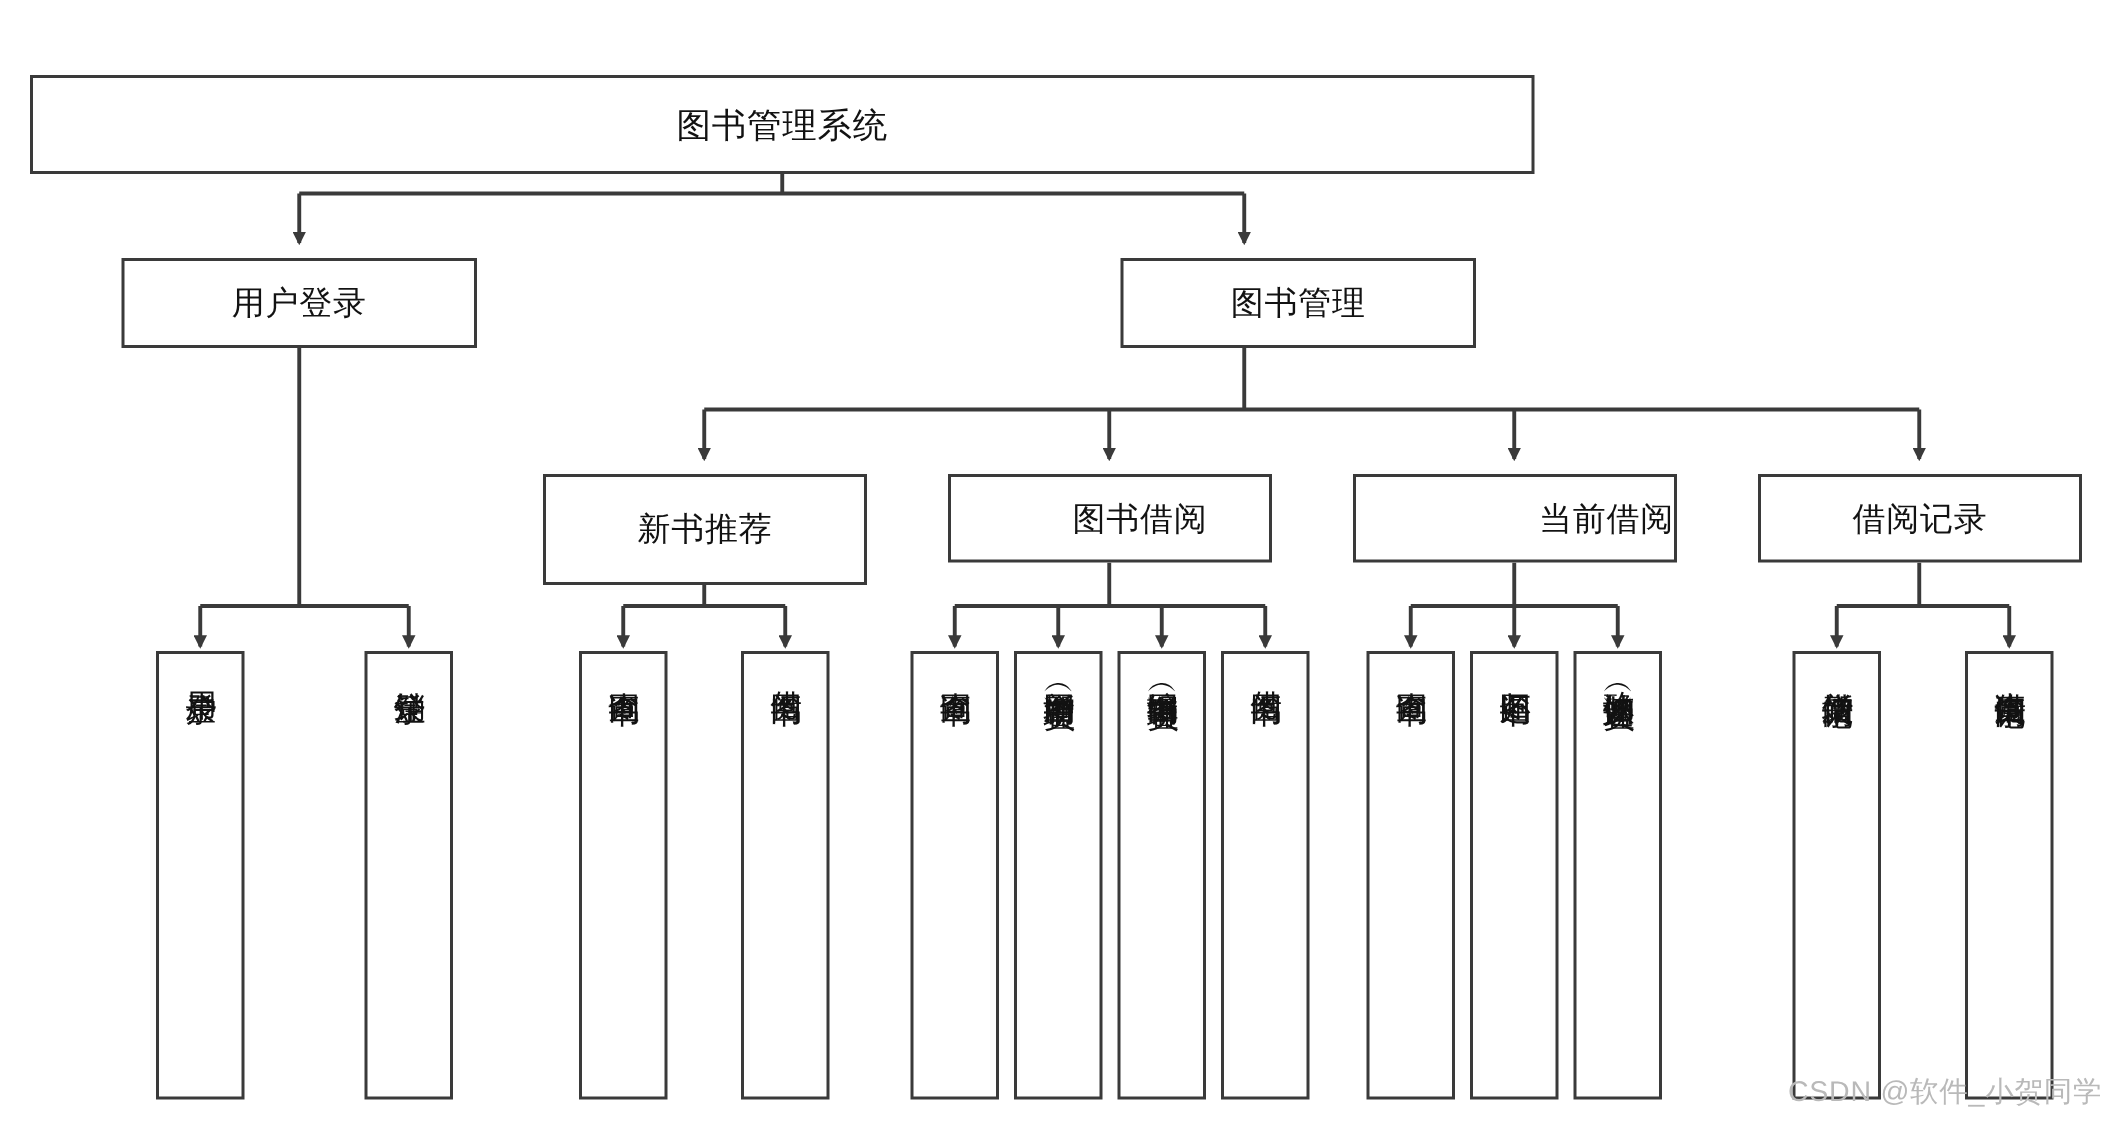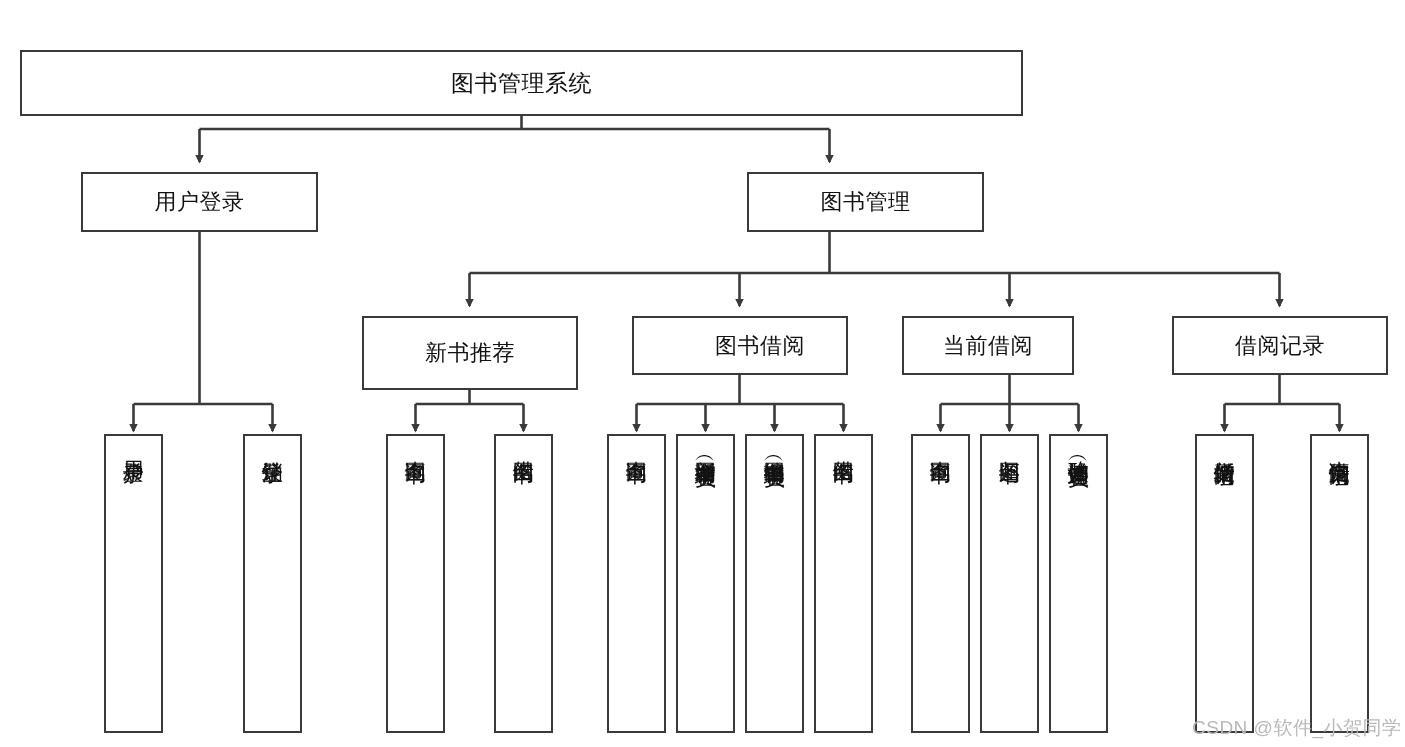--- a/index.html
+++ b/index.html
@@ -133,21 +133,21 @@
   <div class="node" style="left:711px; top:172px; width:237px; height:60px;margin-left:36px;">
     <span class="label">图书管理</span>
   </div>
 
   <div class="node" style="left:362px; top:316px; width:216px; height:74px;">
     <span class="label">新书推荐</span>
   </div>
   <div class="node" style="left:632px; top:316px; width:216px; height:59px;padding-left:40px;">
     <span class="label">图书借阅</span>
   </div>
-  <div class="node" style="left:902px; top:316px; width:172px; height:59px;">
+  <div class="node" style="left:902px; top:316px; width:216px; height:59px;justify-content:flex-end;">
     <span class="label">当前借阅</span>
   </div>
   <div class="node" style="left:1172px; top:316px; width:216px; height:59px;">
     <span class="label">借阅记录</span>
   </div>
 
   <div class="node leaf" style="left:104px; top:434px; width:59px; height:299px;">
     <span class="label">用户登录</span>
   </div>
   <div class="node leaf" style="left:243px; top:434px; width:59px; height:299px;">

